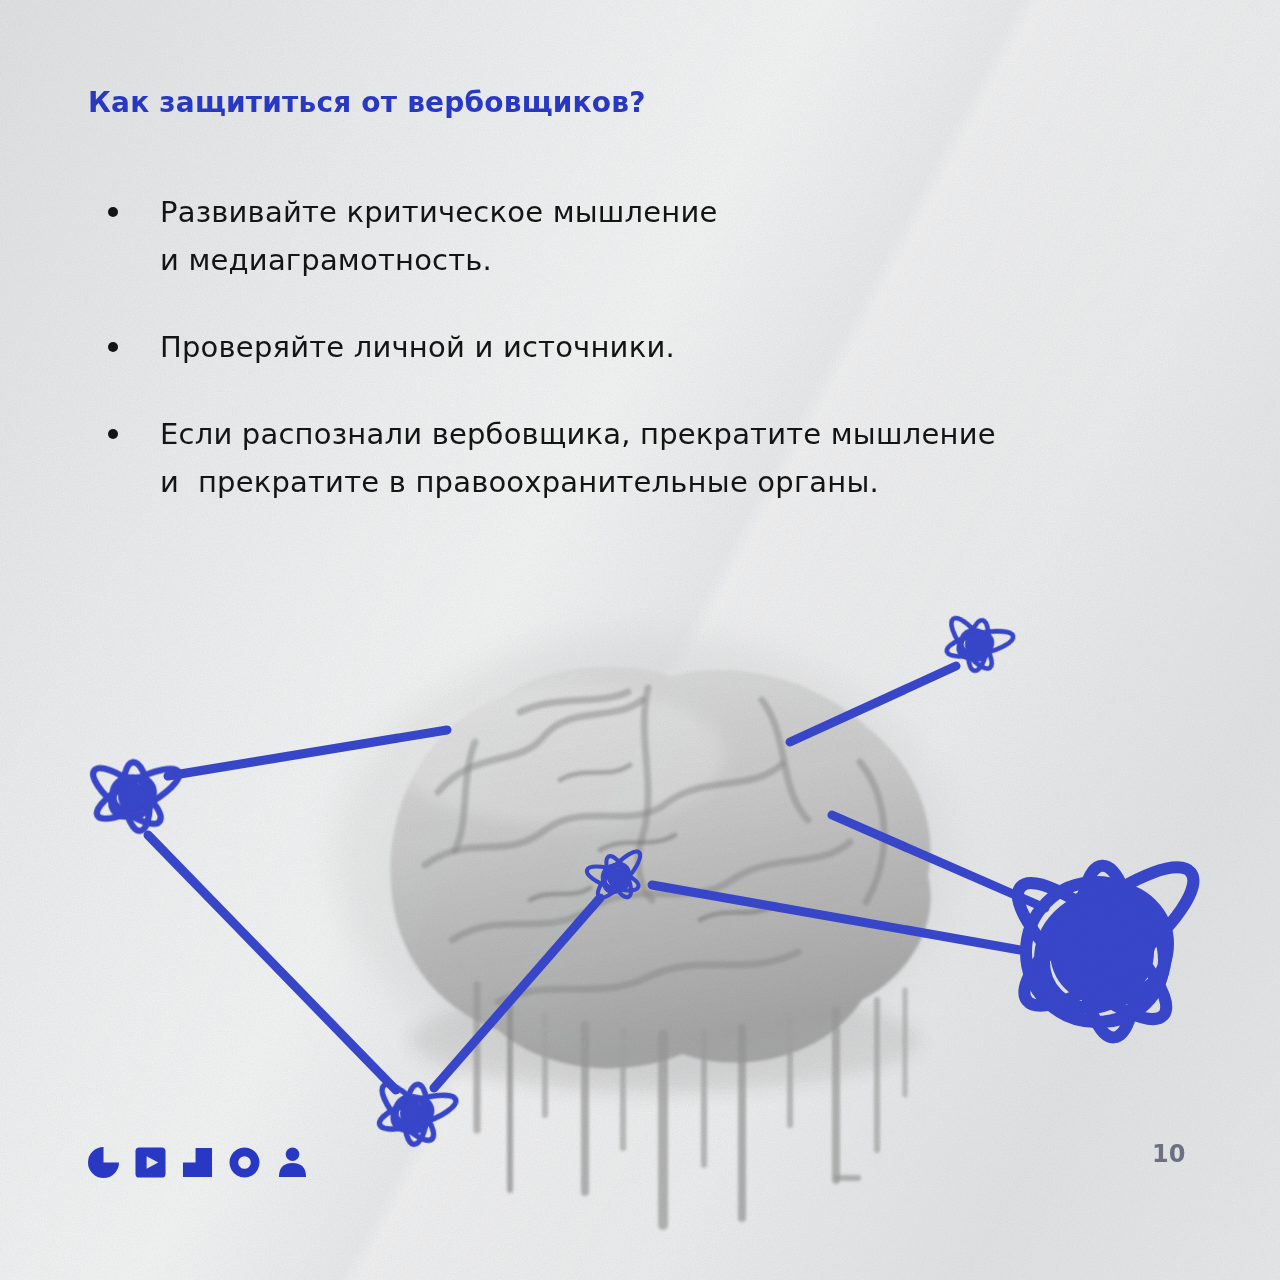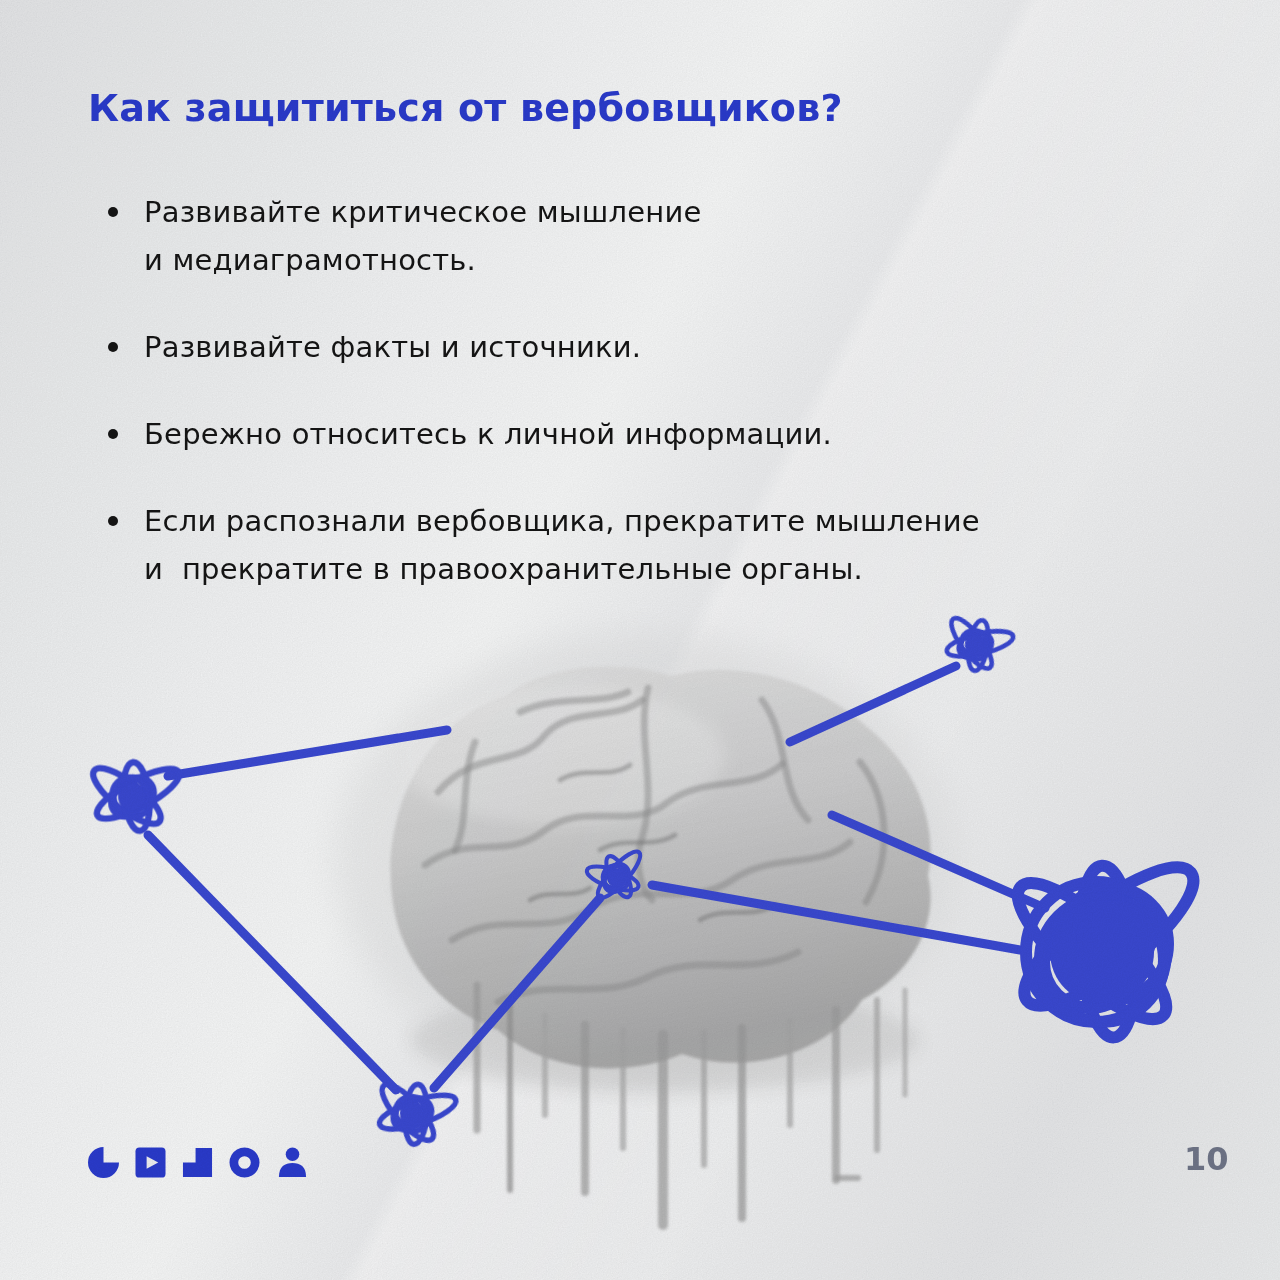--- a/index.html
+++ b/index.html
@@ -11,47 +11,47 @@
         #e7e8ea 0%, #eef0f1 14%, #f6f7f8 30%, #fafbfb 42%,
         #eeeff1 54%, #f3f4f5 68%, #e9eaec 84%, #eef0f1 100%),
       #ecedee;
   }
   .band{
     position:absolute;inset:0;pointer-events:none;
     background:linear-gradient(118deg, rgba(255,255,255,0) 52%, rgba(255,255,255,.55) 53%, rgba(255,255,255,0) 70%);
   }
   .title{
     position:absolute;left:88px;top:88px;margin:0;
-    font-size:38px;font-weight:bold;letter-spacing:.2px;
+    font-size:28px;font-weight:bold;letter-spacing:.2px;
     color:#2b3ccf;line-height:1.1;
   }
   .bullets{
     position:absolute;left:88px;top:188px;margin:0;padding:0;list-style:none;
     width:1100px;
   }
   .bullets li{display:flex;margin:0 0 39px 0;}
   .dot{
     flex:none;width:10px;height:10px;border-radius:50%;
     background:#161616;margin:19px 26px 0 20px;
   }
   .lines{display:block;}
   .ln{
     display:block;white-space:pre-wrap;
-    font-size:29px;line-height:48px;color:#161616;letter-spacing:.2px;
+    font-size:29px;line-height:48px;color:#161616;letter-spacing:.2px;margin-left:16px;
   }
   .ln:empty{display:none;}
   .art{position:absolute;left:0;top:0;pointer-events:none;}
   .footer-logo{
     position:absolute;left:88px;top:1147px;height:31px;
     display:flex;align-items:flex-end;gap:16px;
   }
   .footer-logo svg{display:block;}
   .page-num{
     position:absolute;left:1152px;top:1141px;
-    font-size:32px;font-weight:bold;color:#71778a;line-height:1.15;margin-left:32px;
+    font-size:24px;font-weight:bold;color:#71778a;line-height:1.15;
   }
   .grain{position:absolute;inset:0;pointer-events:none;opacity:.10;}
   
   .scr-loop{fill:none;stroke:#3b4ad4;stroke-width:5.5;}
   .scr-core{fill:#3b4ad4;}
   .net-line{stroke:#3b4ad4;stroke-width:9;stroke-linecap:round;}
   .gyrus{fill:none;stroke:#8c8c8c;stroke-width:7;stroke-linecap:round;opacity:.5;}
   .gyrus-dark{fill:none;stroke:#6f6f6f;stroke-width:5;stroke-linecap:round;opacity:.45;}
   .drip{stroke-linecap:round;opacity:.7;}
 </style>
@@ -67,28 +67,21 @@
     <li>
       <span class="dot"></span>
       <span class="lines">
         <span class="ln">Развивайте критическое мышление</span>
         <span class="ln">и медиаграмотность.</span>
       </span>
     </li>
     <li>
       <span class="dot"></span>
       <span class="lines">
-        <span class="ln">Развивайте факты и источники.</span>
-
-      </span>
-    </li>
-    <li>
-      <span class="dot"></span>
-      <span class="lines">
-        <span class="ln">Бережно относитесь к личной информации.</span>
+        <span class="ln">Проверяйте личной и источники.</span>
 
       </span>
     </li>
     <li>
       <span class="dot"></span>
       <span class="lines">
         <span class="ln">Если распознали вербовщика, прекратите мышление</span>
         <span class="ln">и  прекратите в правоохранительные органы.</span>
       </span>
     </li>

